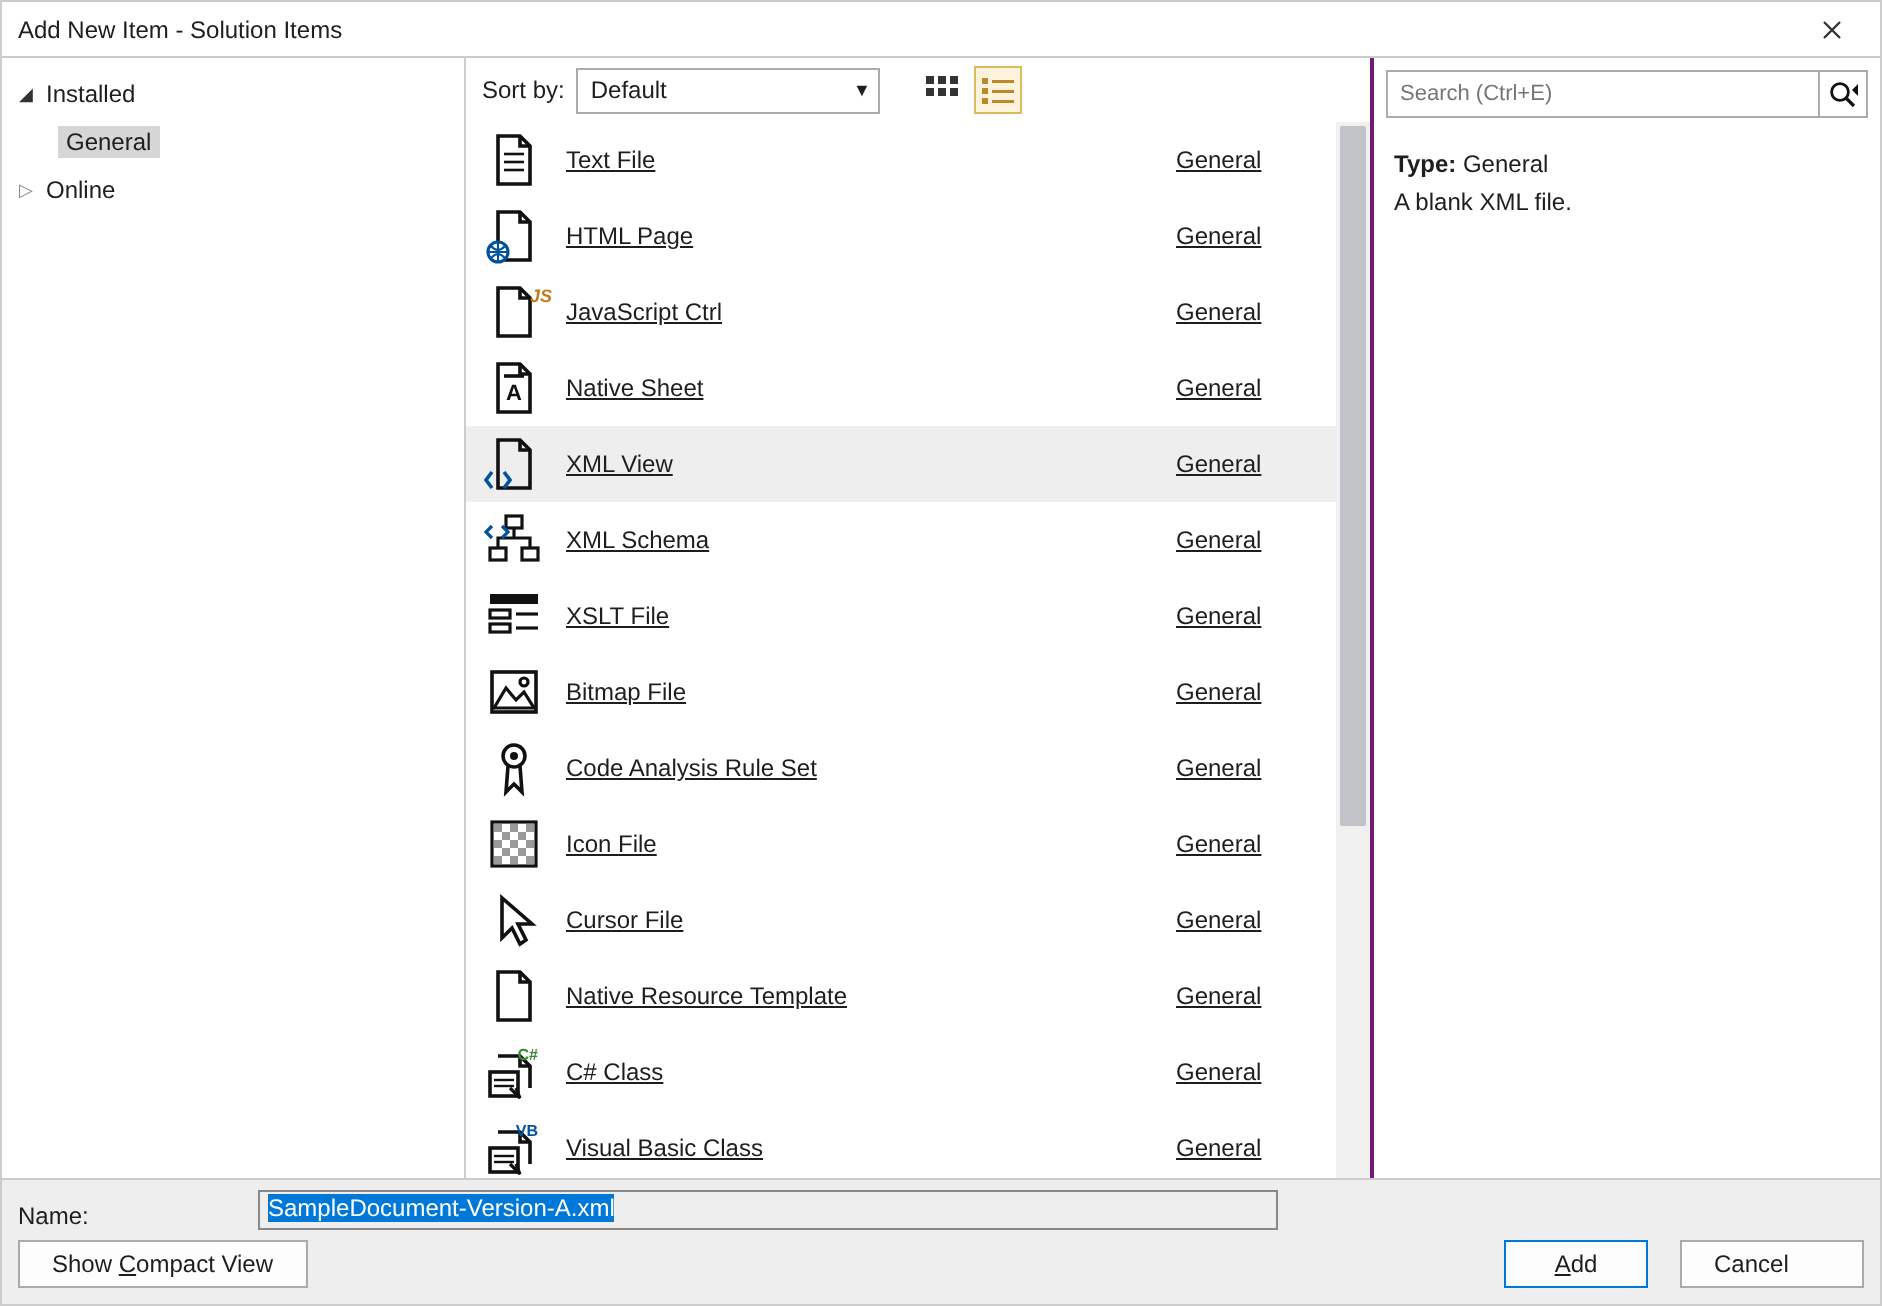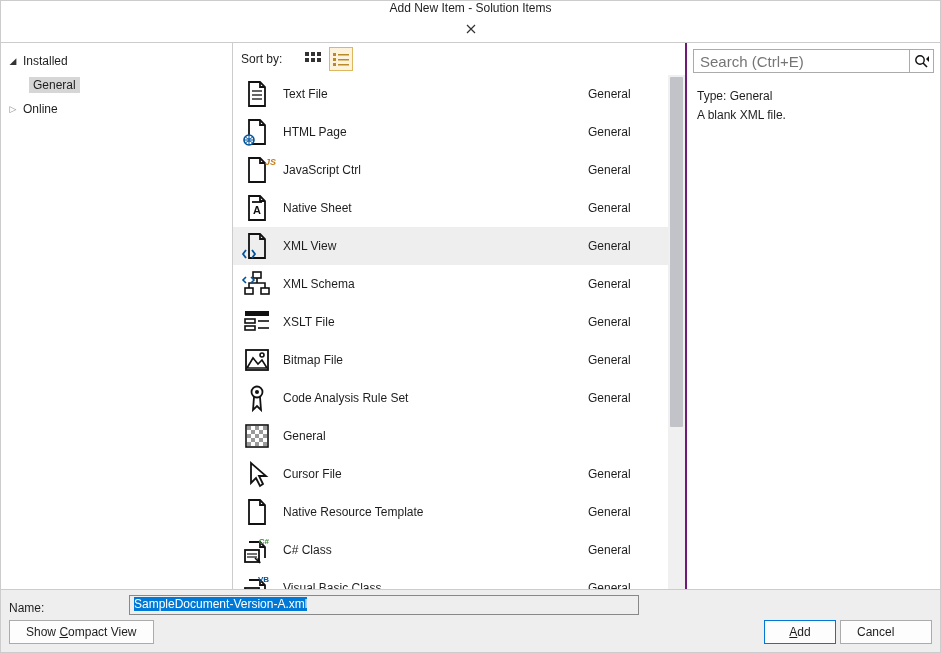--- a/index.html
+++ b/index.html
@@ -1,20 +1,20 @@
 <!DOCTYPE html>
 <html><head>
 <meta charset="utf-8">
 <style>
   * { box-sizing: border-box; font-family: "Segoe UI", Tahoma, sans-serif; }
   html, body { margin:0; padding:0; height:100%; }
   body { width:941px; height:653px; background:#fff; font-size:12px; color:#1e1e1e; display:flex; flex-direction:column; border:1px solid #ccc; }
 
   
-  .title-bar { height:42px; display:flex; align-items:center; padding:0 8px; border-bottom:1px solid #ccc;flex-direction:column; }
+  .title-bar { height:28px; display:flex; align-items:center; padding:0 8px; border-bottom:1px solid #ccc; }
   .title-bar .title { flex:1; font-size:12px; }
   .title-bar .close-btn { width:32px; height:28px; display:flex; align-items:center; justify-content:center; cursor:pointer; }
 
   
   .main-body { flex:1; display:flex; min-height:0; }
 
   
   .left-panel { width:232px; border-right:1px solid #ccc; padding-top:6px; background:#fff; }
   .tree-item { display:flex; align-items:center; height:24px; padding-left:6px; cursor:pointer; }
   .tree-item .tw { width:12px; display:inline-flex; justify-content:center; font-size:9px; color:#333; }
@@ -26,47 +26,47 @@
   
   .mid-panel { flex:1; display:flex; flex-direction:column; border-right:2px solid #701a75; }
   .toolbar { display:flex; align-items:center; height:32px; padding:4px 6px 4px 8px; gap:6px; }
   .toolbar label { font-size:12px; }
   .sort-select { flex:0 0 152px; height:23px; border:1px solid #ababab; font-size:12px; padding:2px 18px 2px 6px; background:#fff; position:relative; display:flex; align-items:center; cursor:pointer; }
   .sort-select .caret { position:absolute; right:4px; font-size:9px; }
   .view-btn { width:22px; height:22px; display:flex; align-items:center; justify-content:center; cursor:pointer; }
   .view-btn.active { outline:1px solid #deb85f; background:#fdf3dd; }
   .view-btn svg { display:block; }
 
-  .item-list-wrap { flex:1; display:flex; min-height:0; }
+  .item-list-wrap { flex:1; display:flex; min-height:0;text-decoration:underline; }
   .item-list { flex:1; overflow:hidden; }
   .item-row { display:flex; align-items:center; height:38px; padding:0 10px; cursor:pointer; }
   .item-row.selected { background:#eeeeee; }
   .item-row .icon { width:28px; height:28px; display:flex; align-items:center; justify-content:center; margin-right:12px; }
   .item-row .name { flex:1; font-size:12px; }
   .item-row .cat { width:70px; font-size:12px; text-align:left; color:#1e1e1e; }
   .scroll-track { width:17px; background:#f0f0f0; position:relative; }
   .scroll-thumb { position:absolute; left:2px; width:13px; top:2px; height:350px; background:#c2c3c9; border-radius:1px; }
 
   
   .right-panel { width:253px; display:flex; flex-direction:column; }
   .search-wrap { padding:6px; }
   .search-box { display:flex; align-items:center; height:24px; border:1px solid #ababab; background:#fff; }
-  .search-box input { flex:1; border:0; outline:0; padding:0 6px; font-size:15px; height:22px; color:#b91c1c; }
+  .search-box input { flex:1; border:0; outline:0; padding:0 6px; font-size:11px; height:22px; color:#b91c1c; }
   .search-box .search-btn { width:24px; height:22px; display:flex; align-items:center; justify-content:center; cursor:pointer; border-left:1px solid #ababab; }
   .search-box .search-btn svg .arrow { fill:#111; }
   .info { padding:8px 10px; font-size:12px; line-height:1.6; }
-  .info .type-lbl { font-weight:normal; }
+  .info .type-lbl { font-weight:bold; }
 
   
   .footer { border-top:1px solid #ccc; display:flex; flex-direction:column; background:#eee; }
   .name-row { display:flex; align-items:flex-end; padding:5px 8px; }
   .name-row label { width:120px; font-size:12px; }
   .name-input { width:510px; height:20px; border:1px solid #888; padding:1px 4px; font-size:12px; }
   .name-input .sel { background:#0078d7; color:#fff; }
-  .btn-row { display:flex; align-items:center; padding:0 8px 8px 8px; gap:4px; }
+  .btn-row { display:flex; align-items:center; padding:0 8px 8px 8px; gap:16px; }
   .btn { height:24px; padding:0 16px; border:1px solid #ababab; background:#fdfdfd; font-size:12px; display:flex; align-items:center; cursor:pointer; }
   .btn .ul { text-decoration:underline; }
   .btn.primary { border-color:#0078d7; }
   .btn-row .spacer { flex:1; }
 
   svg { overflow:visible; }
 </style>
 </head>
 <body>
 
@@ -91,20 +91,24 @@
     </div>
     <div class="tree-item">
       <span class="tw tw-collapsed">▷</span>
       <span class="lbl">Online</span>
     </div>
   </div>
 
   <div class="mid-panel">
     <div class="toolbar">
       <label>Sort by:</label>
+      <div class="sort-select">
+        <span>Default</span>
+        <span class="caret">▼</span>
+      </div>
       <div style="width:8px"></div>
       <div class="view-btn">
         <svg width="16" height="14" viewBox="0 0 16 14">
           <rect x="0" y="0" width="4" height="4" fill="#333"></rect>
             <rect x="6" y="0" width="4" height="4" fill="#333"></rect>
             <rect x="12" y="0" width="4" height="4" fill="#333"></rect>
           <rect x="0" y="6" width="4" height="4" fill="#333"></rect>
             <rect x="6" y="6" width="4" height="4" fill="#333"></rect>
             <rect x="12" y="6" width="4" height="4" fill="#333"></rect>
         </svg>
@@ -241,20 +245,21 @@
                 <rect x="4" y="12" width="4" height="4" fill="#9a9a9a"></rect>
                 <rect x="12" y="12" width="4" height="4" fill="#9a9a9a"></rect>
                 <rect x="20" y="12" width="4" height="4" fill="#9a9a9a"></rect>
                 <rect x="8" y="16" width="4" height="4" fill="#9a9a9a"></rect>
                 <rect x="16" y="16" width="4" height="4" fill="#9a9a9a"></rect>
                 <rect x="4" y="20" width="4" height="4" fill="#9a9a9a"></rect>
                 <rect x="12" y="20" width="4" height="4" fill="#9a9a9a"></rect>
                 <rect x="20" y="20" width="4" height="4" fill="#9a9a9a"></rect>
               </svg>
             </div>
+            <div class="name">Icon File</div>
             <div class="cat">General</div>
           </div>
           <div class="item-row">
             <div class="icon">
               <svg width="28" height="28" viewBox="0 0 28 28">
                 <path d="M8 3 L8 23 L13 18 L17 26 L20 24 L16 16 L23 16 Z" fill="none" stroke="#111" stroke-width="1.8"></path>
               </svg>
             </div>
             <div class="name">Cursor File</div>
             <div class="cat">General</div>

